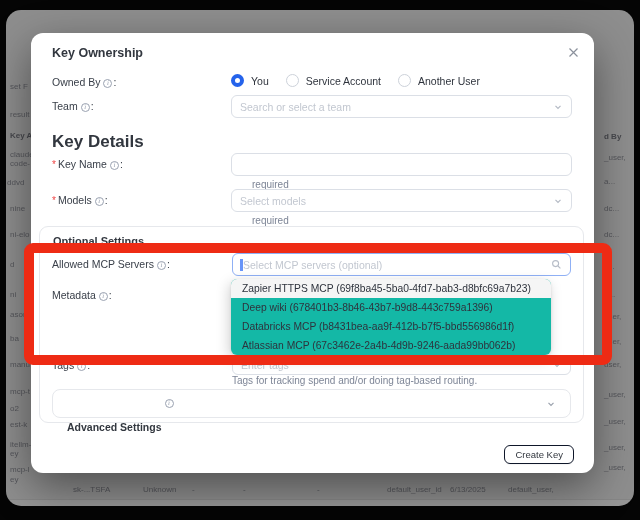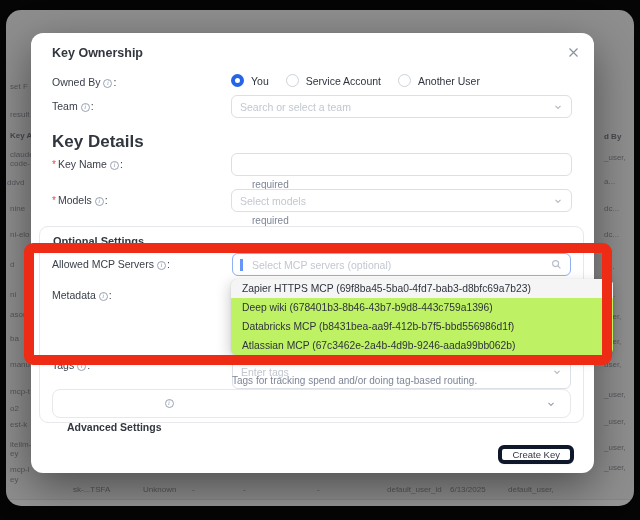--- a/index.html
+++ b/index.html
@@ -49,39 +49,39 @@
   .accordion { position:absolute; left:8px; right:10px; top:193px; height:197px;
     border:1px solid #e6e8ec; border-radius:9px; background:#fff; }
   .acc-head-label { position:absolute; left:13px; top:8px; font-size:11px; font-weight:bold; color:#32373f; }
   .acc-chev { position:absolute; right:14px; top:11px; }
   .acc-row { position:absolute; left:12px; right:12px; display:flex; align-items:flex-start; }
   .acc-row .label-col { width:180px; flex:none; padding-top:5px; }
   .acc-row .ctrl-col { flex:1; min-width:0; }
 
   .mcp-input { border:1.5px solid #8fb0f5; }
   .caret { position:absolute; left:7px; top:5px; width:3px; height:12px; background:#4d82f8; opacity:.85; }
-  .mcp-input .placeholder { padding-left:11px; }
-
-  
-  .dropdown { position:absolute; left:200px; top:246px; width:382px; height:76px;
-    background:#bef264; border-radius:6px; box-shadow:-2px 4px 14px rgba(0,0,0,.18), 0 1px 3px rgba(0,0,0,.10);
+  .mcp-input .placeholder { padding-left:2px; }
+
+  
+  .dropdown { position:absolute; left:200px; top:246px; width:320px; height:76px;
+    background:#14b8a6; border-radius:6px; box-shadow:-2px 4px 14px rgba(0,0,0,.18), 0 1px 3px rgba(0,0,0,.10);
     overflow:hidden; z-index:5; }
   .dd-opt { height:19px; display:flex; align-items:center; padding:0 11px;
     font-size:10.3px; color:#2e333d; white-space:nowrap; overflow:hidden; cursor:pointer; }
   .dd-opt.active { background:#f5f5f5; }
 
   .tags-help { position:absolute; left:192px; top:148px; font-size:10px; color:#7d8596; white-space:nowrap; }
 
   .adv-box { position:absolute; left:12px; right:12px; top:162px; height:29px;
     border:1px solid #e6e8ec; border-radius:8px; display:flex; align-items:center; padding:0 14px; }
   .adv-label { font-size:10.5px; font-weight:bold; color:#32373f;margin-top:46px; }
   .adv-box .chev { margin-left:auto; }
 
   .create-btn { position:absolute; right:20px; bottom:9px; height:19px; padding:0 10px;
-    border:4px solid #0f172a; border-radius:6px; background:#fff; display:flex; align-items:center;
+    border:1px solid #0f172a; border-radius:6px; background:#fff; display:flex; align-items:center;
     font-size:9.5px; color:#32373f; cursor:pointer; box-shadow:0 1px 1px rgba(0,0,0,.04); }
 
   
   .annotation { position:absolute; left:24px; top:243px; width:588px; height:122px;
     border:10px solid #ee2b14; border-radius:9px; z-index:20; pointer-events:none; }
 </style>
 </head>
 <body>
 
 <div class="stage">
@@ -231,21 +231,21 @@
 
       <div class="lbl" style="position:absolute;left:12px;top:62px;">
         <span>Metadata</span><span class="info">i</span><span>:</span>
       </div>
 
       <div class="acc-row" style="top:128px;">
         <div class="label-col lbl" style="padding-top:4px;">
           <span>Tags</span><span class="info">i</span><span>:</span>
         </div>
         <div class="ctrl-col">
-          <div class="select" style="height:34px;">
+          <div class="select" style="height:20px;">
             <span class="placeholder">Enter tags</span>
             <span class="chev">
                 <svg width="10" height="10" viewBox="0 0 10 10">
                   <path d="M2.5 3.8 L5 6.3 L7.5 3.8" stroke="#b3b9c4" stroke-width="1.2" fill="none"></path>
                 </svg>
               </span>
           </div>
         </div>
       </div>
       <div class="tags-help">Tags for tracking spend and/or doing tag-based routing.</div>

